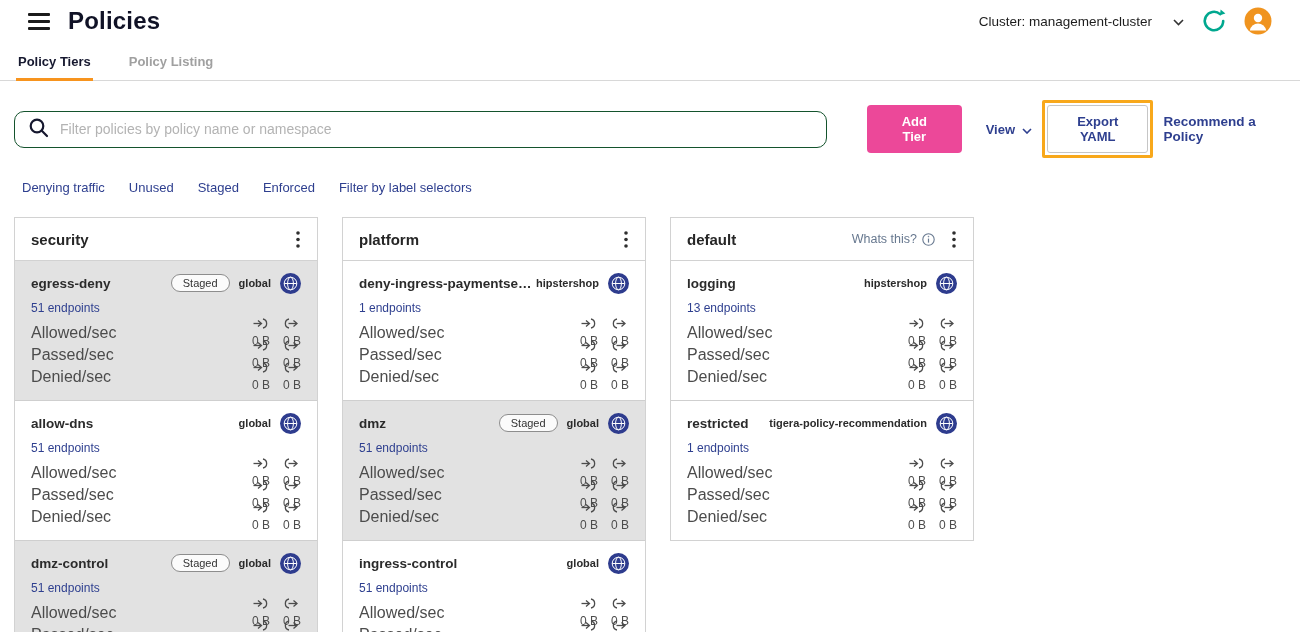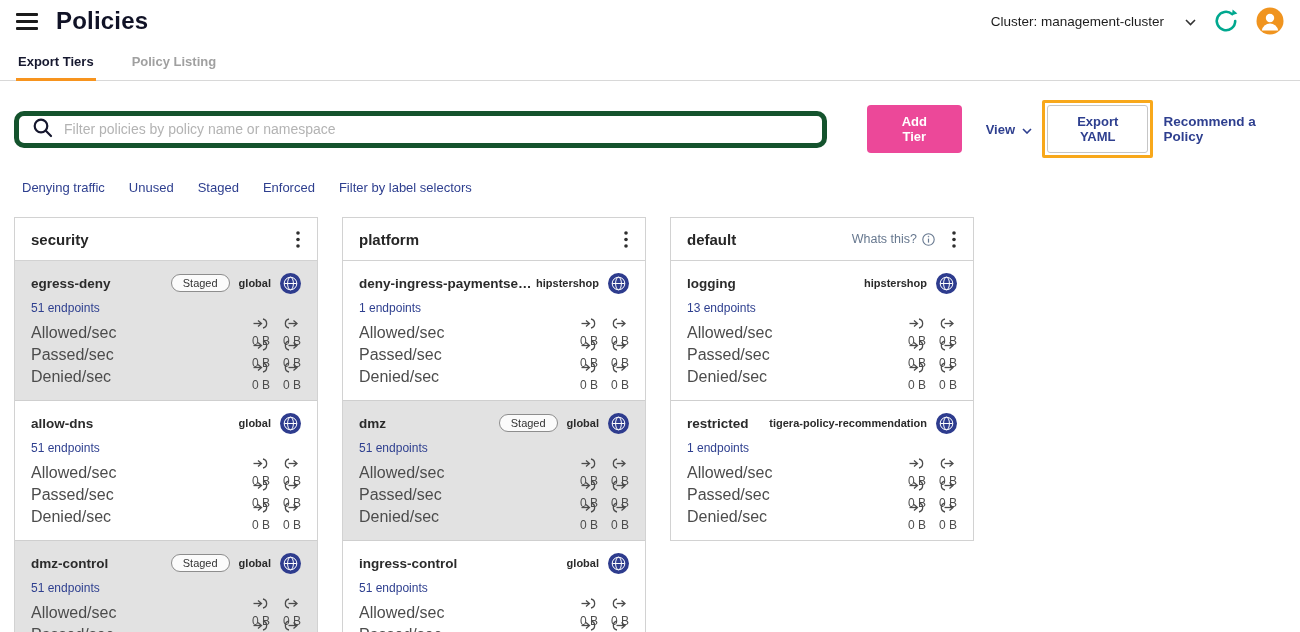--- a/index.html
+++ b/index.html
@@ -6,38 +6,38 @@
   html,body { width:1300px; height:632px; overflow:hidden; }
   body {
     background:#ffffff;
     font-family:"Liberation Sans","DejaVu Sans",sans-serif;
     color:#2b2b2b;
     position:relative;
   }
   a { text-decoration:none; }
 
   
-  .app-header { display:flex; align-items:center; height:42px; padding:0 16px;justify-content:space-between; }
+  .app-header { display:flex; align-items:center; height:42px; padding:0 28px;justify-content:space-between; }
   .burger { width:22px; display:flex; flex-direction:column; gap:4px; cursor:pointer; }
   .burger div { height:3px; background:#1b1b1b; border-radius:1px; }
   .app-title { font-size:24px; font-weight:700; color:#101226; margin-left:18px; letter-spacing:.2px; }
   .header-right { margin-left:auto; display:flex; align-items:center; gap:16px; }
   .cluster-select { display:flex; align-items:center; gap:21px; font-size:13.5px; color:#1d1d1d; cursor:pointer; }
   .icon-btn { display:inline-flex; align-items:center; cursor:pointer; }
 
   
   .tabs { display:flex; gap:34px; padding:0 16px; border-bottom:1px solid #d8d8d8; }
   .tab { padding:12px 2px 9px; font-size:13px; font-weight:700; color:#a0a0a0;
          border-bottom:3px solid transparent; margin-bottom:-1px; cursor:pointer; }
   .tab.active { color:#16182f; border-bottom-color:#f7941e; }
 
   
   .toolbar { display:flex; align-items:center; padding:19px 16px 0 14px; }
   .searchbox { flex:0 0 813px; display:flex; align-items:center; gap:11px;
-               border:5px solid #14532d; border-radius:10px; height:37px; padding:0 13px; background:#fff; }
+               border:1px solid #14532d; border-radius:10px; height:37px; padding:0 13px; background:#fff; }
   .searchbox input { border:none; outline:none; flex:1; font-size:14px; color:#333;
                      font-family:"Liberation Sans","DejaVu Sans",sans-serif; background:transparent; }
   .searchbox input::placeholder { color:#b3b3b3; }
   .btn-primary { margin-left:40px; background:#ec4899; color:#fff; font-size:13px; font-weight:600;
                  border:none; border-radius:4px; padding:9px 24px; cursor:pointer;
                  font-family:"Liberation Sans","DejaVu Sans",sans-serif; }
   .view-btn { margin-left:24px; display:flex; align-items:center; gap:7px;
               color:#2e3f8f; font-size:13px; font-weight:600; cursor:pointer; }
   .export-wrap { margin-left:10px; border:3px solid #f8a81b; border-radius:2px; padding:2px; }
   .btn-outline { background:#fff; border:1px solid #c6c6c6; border-radius:3px; color:#2e3f8f;
@@ -106,21 +106,21 @@
       <svg width="28" height="28" viewBox="0 0 28 28">
         <circle cx="14" cy="14" r="13.5" fill="#f0941f"></circle>
         <circle cx="14" cy="11" r="4.2" fill="#fff"></circle>
         <path d="M5.8 23.5 a8.3 8.3 0 0 1 16.4 0 z" fill="#fff"></path>
       </svg>
     </span>
   </div>
 </div>
 
 <div class="tabs">
-  <div class="tab active">Export Tiers</div>
+  <div class="tab active">Policy Tiers</div>
   <div class="tab">Policy Listing</div>
 </div>
 
 <div class="toolbar">
   <div class="searchbox">
     <span>
       <svg width="21" height="21" viewBox="0 0 21 21" fill="none" stroke="#15172e" stroke-width="2.2">
         <circle cx="9" cy="9" r="6.3"></circle>
           <line x1="13.8" y1="13.8" x2="19" y2="19" stroke-linecap="round"></line>
       </svg>

